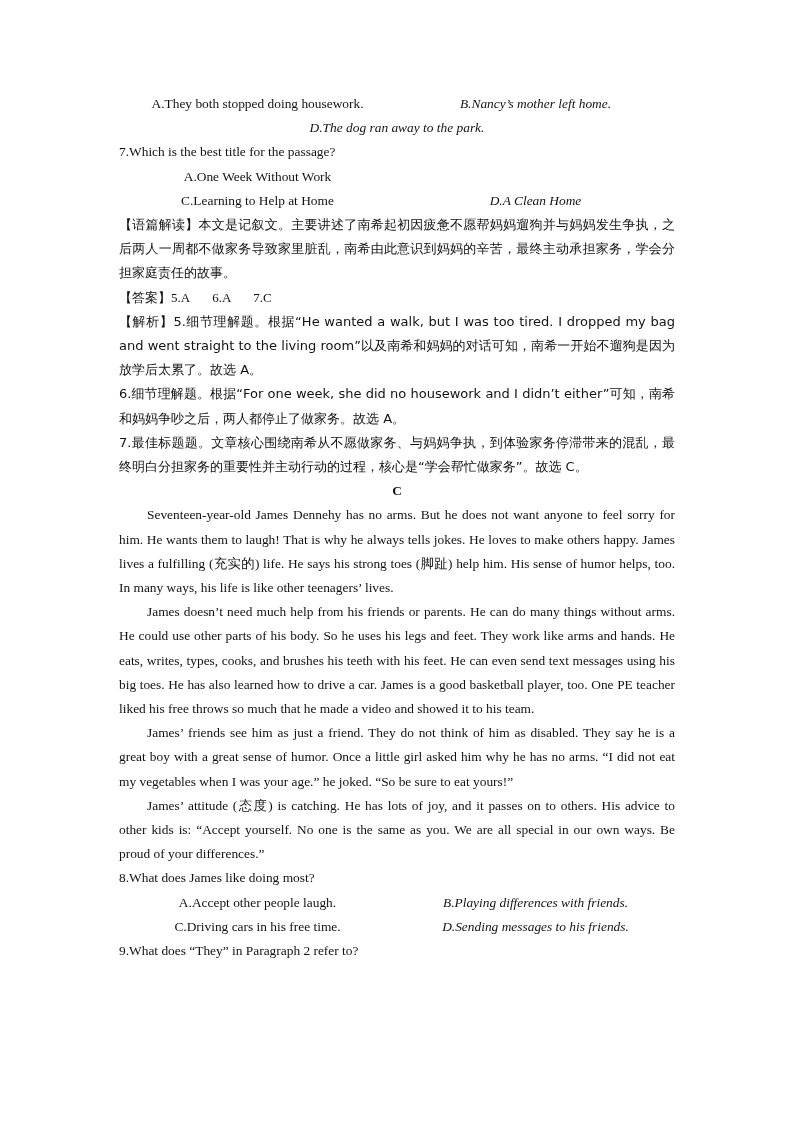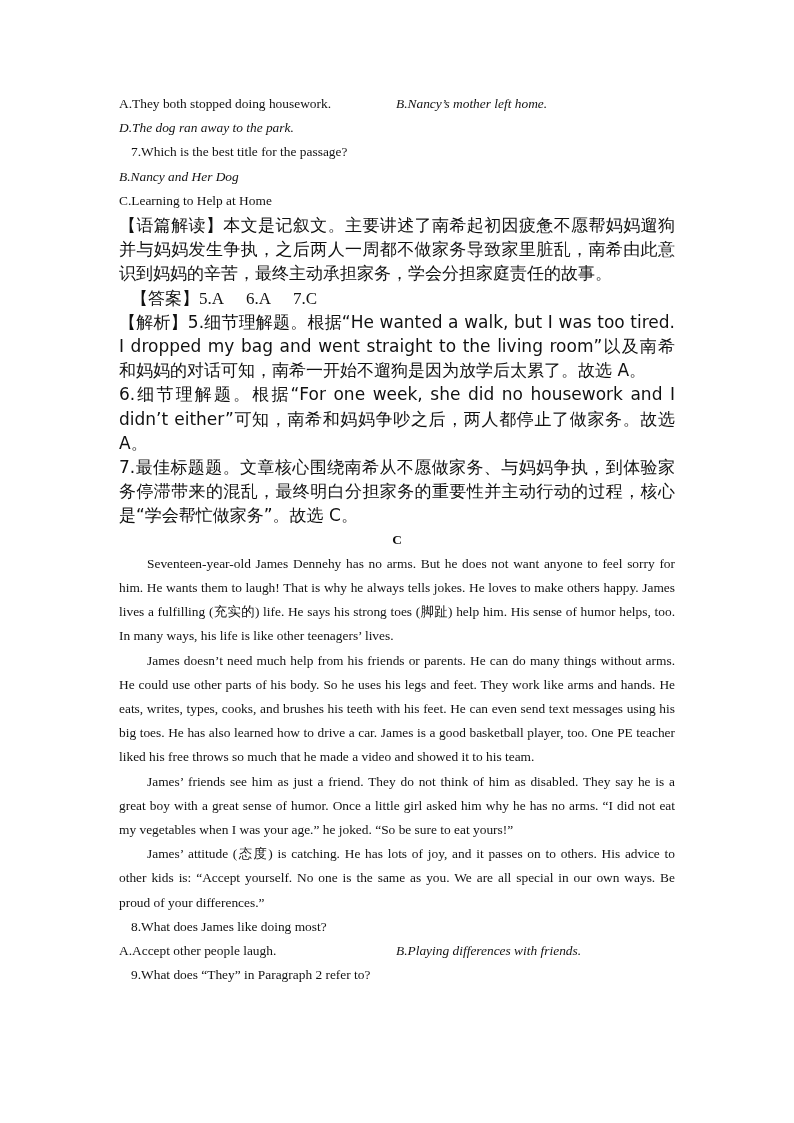--- a/index.html
+++ b/index.html
@@ -19,40 +19,40 @@
     .page {
       position: absolute;
       left: 119px;
       top: 92px;
       width: 556px;
     }
     .line {
       height: 24.2px;
       line-height: 24.2px;
       white-space: nowrap;
-      margin-left: 12px;
     }
     .opt-row {
       display: flex;
       height: 24.2px;
       line-height: 24.2px;
       white-space: nowrap;
+      text-align: center;
     }
     .opt-row .col-a { width: 277px; }
     .opt-row .col-b { flex: 1; font-style: italic; }
     .para {
       line-height: 24.2px;
       text-align: justify;
       text-align-last: left;
       margin: 0;
     }
     .para.indent { text-indent: 28px; }
     .cn {
       font-family: "DejaVu Sans", "Liberation Sans", sans-serif;
-      font-size: 17px;
+      font-size: 13px;
     }
     .bracket-label {
       font-family: "DejaVu Sans", sans-serif;
     }
     .section-heading {
       text-align: center;
       font-weight: bold;
       height: 24.2px;
       line-height: 24.2px;
     }
@@ -66,24 +66,25 @@
   <div class="opt-row">
     <span class="col-a">A.They both stopped doing housework.</span>
     <span class="col-b">B.Nancy’s mother left home.</span>
   </div>
   <div class="opt-row">
     <span class="col-b">D.The dog ran away to the park.</span>
   </div>
 
   <div class="line">7.Which is the best title for the passage?</div>
   <div class="opt-row">
-    <span class="col-b">B.Nancy and Her Dog</span>
+    <span class="col-a">A.One Week Without Work</span>
   </div>
   <div class="opt-row">
     <span class="col-a">C.Learning to Help at Home</span>
+    <span class="col-b">D.A Clean Home</span>
   </div>
 
   <p class="para cn">
     <span class="bracket-label">【语篇解读】</span><span>本文是记叙文。主要讲述了南希起初因疲惫不愿帮妈妈遛狗并与妈妈发生争执，之后两人一周都不做家务导致家里脏乱，南希由此意识到妈妈的辛苦，最终主动承担家务，学会分担家庭责任的故事。</span>
   </p>
 
   <div class="line cn answers">
     <span class="bracket-label">【答案】</span><span class="ans" style="font-family:'Liberation Serif',serif">5.A</span><span class="ans" style="font-family:Liberation Serif, serif">6.A</span><span class="ans" style="font-family:'Liberation Serif',serif">7.C</span>
   </div>
 
@@ -98,16 +99,20 @@
   <p class="para indent">Seventeen-year-old James Dennehy has no arms. But he does not want anyone to feel sorry for him. He wants them to laugh! That is why he always tells jokes. He loves to make others happy. James lives a fulfilling (充实的) life. He says his strong toes (脚趾) help him. His sense of humor helps, too. In many ways, his life is like other teenagers’ lives.</p>
   <p class="para indent">James doesn’t need much help from his friends or parents. He can do many things without arms. He could use other parts of his body. So he uses his legs and feet. They work like arms and hands. He eats, writes, types, cooks, and brushes his teeth with his feet. He can even send text messages using his big toes. He has also learned how to drive a car. James is a good basketball player, too. One PE teacher liked his free throws so much that he made a video and showed it to his team.</p>
   <p class="para indent">James’ friends see him as just a friend. They do not think of him as disabled. They say he is a great boy with a great sense of humor. Once a little girl asked him why he has no arms. “I did not eat my vegetables when I was your age.” he joked. “So be sure to eat yours!”</p>
   <p class="para indent">James’ attitude (态度) is catching. He has lots of joy, and it passes on to others. His advice to other kids is: “Accept yourself. No one is the same as you. We are all special in our own ways. Be proud of your differences.”</p>
 
   <div class="line">8.What does James like doing most?</div>
   <div class="opt-row">
     <span class="col-a">A.Accept other people laugh.</span>
     <span class="col-b">B.Playing differences with friends.</span>
   </div>
+  <div class="opt-row">
+    <span class="col-a">C.Driving cars in his free time.</span>
+    <span class="col-b">D.Sending messages to his friends.</span>
+  </div>
 
   <div class="line">9.What does “They” in Paragraph 2 refer to?</div>
 
 </div>
 
 </body></html>

